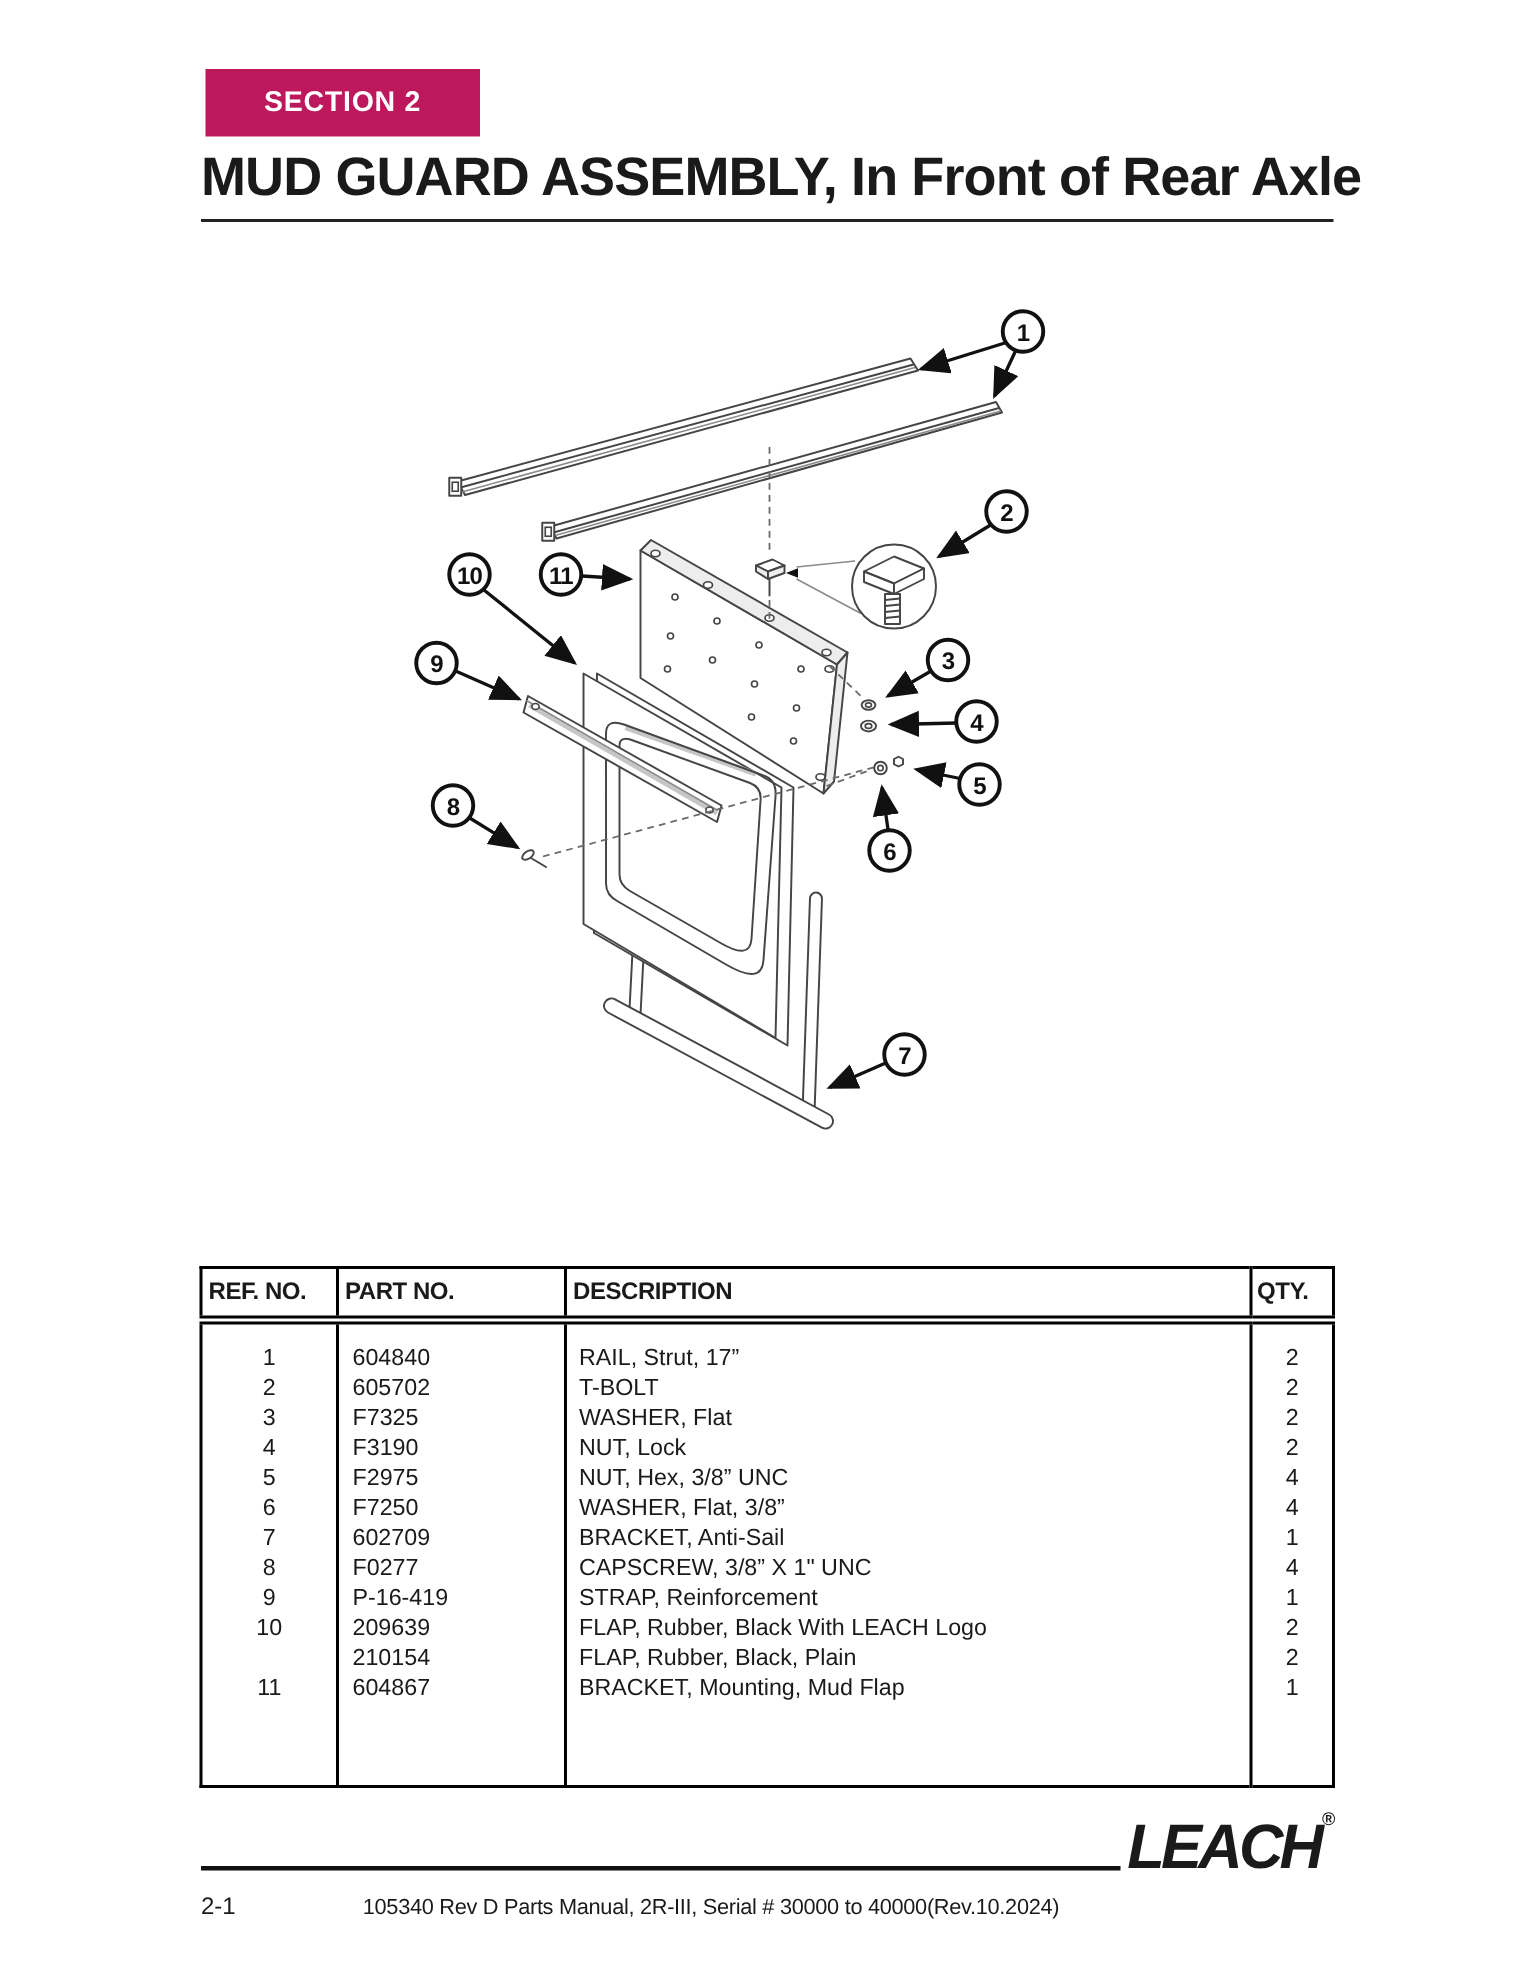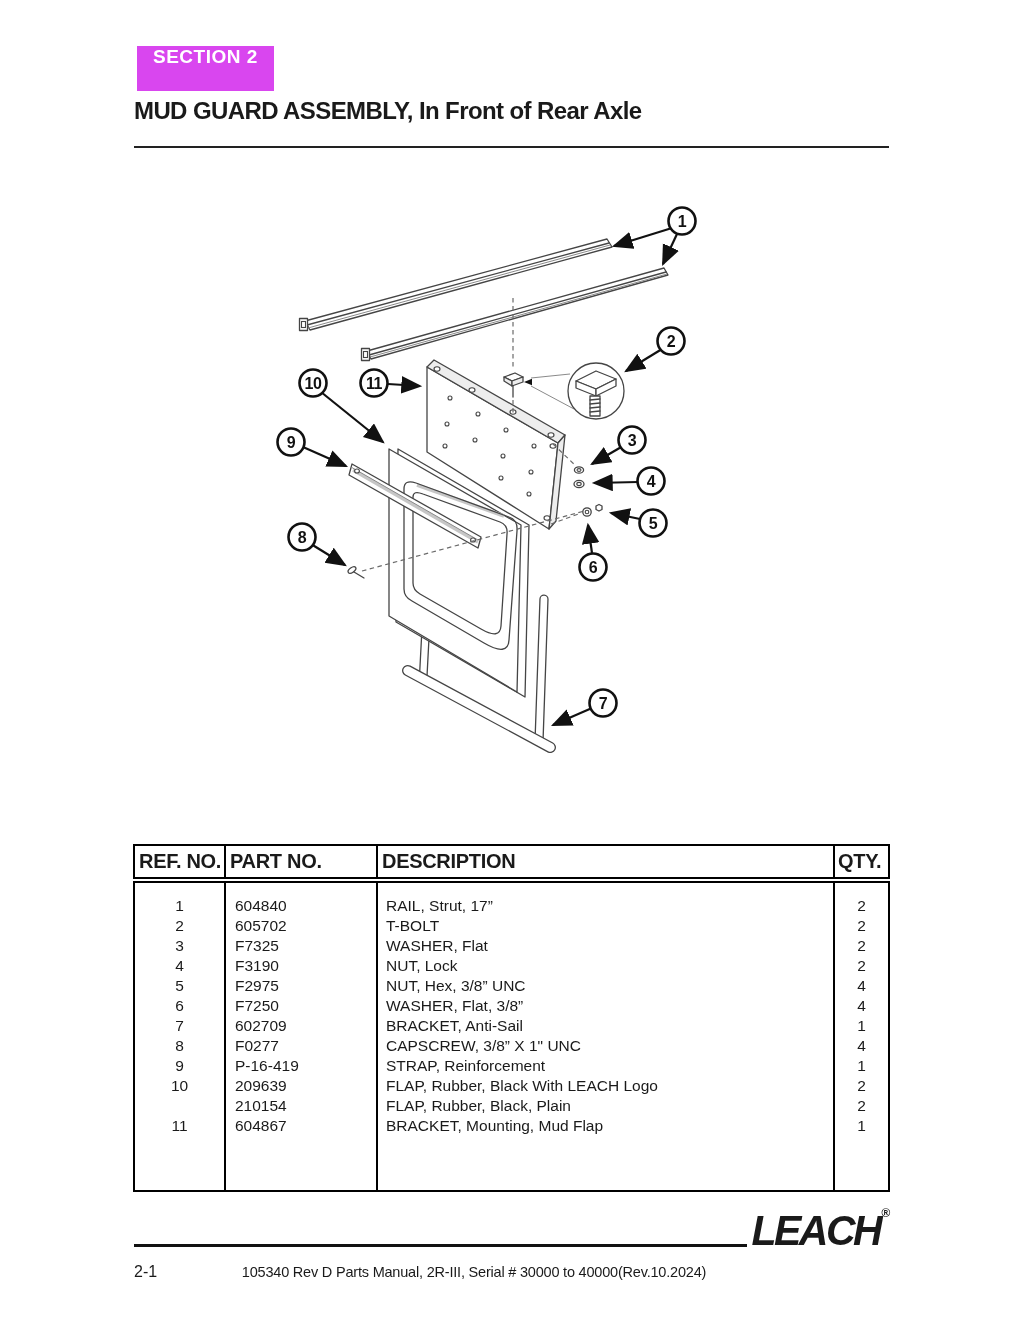--- a/index.html
+++ b/index.html
@@ -4,26 +4,26 @@
 <style>
   html,body{margin:0;padding:0;}
   body{
     width:1024px;height:1325px;background:#ffffff;position:relative;
     font-family:"Liberation Sans",sans-serif;color:#1a1a1a;overflow:hidden;
   }
   .abs{position:absolute;}
 
   
   .section-badge{
-    left:137px;top:46px;height:45px;background:#d946ef;color:#fff;
-    display:flex;align-items:flex-start;padding:0 16px;
+    left:137px;top:46px;height:45px;background:#be185d;color:#fff;
+    display:flex;align-items:center;padding:0 39px;
     font-size:19px;font-weight:bold;letter-spacing:.5px;
   }
   .page-title{
-    left:134px;top:97px;font-size:24px;font-weight:bold;letter-spacing:-.6px;
+    left:134px;top:97px;font-size:36px;font-weight:bold;letter-spacing:-.6px;
     white-space:nowrap;
   }
   .title-rule{left:134px;top:146px;width:755px;height:2px;background:#222;}
 
   
   .diagram{left:270px;top:190px;width:440px;height:580px;}
   svg{display:block;}
   .ln{stroke:#454545;stroke-width:1.3;fill:none;stroke-linejoin:round;stroke-linecap:round;}
   .fw{stroke:#454545;stroke-width:1.3;fill:#ffffff;stroke-linejoin:round;}
   .fg{stroke:#454545;stroke-width:1.3;fill:#ededed;stroke-linejoin:round;}
@@ -36,21 +36,21 @@
     fill:#111;text-anchor:middle;letter-spacing:-0.5px;}
   .hole{stroke:#454545;stroke-width:1.1;fill:#fff;}
 
   
   .parts-table-wrap{left:133px;top:844px;width:755px;}
   table.parts{border-collapse:collapse;width:755px;table-layout:fixed;}
   table.parts th,table.parts td{border-left:2px solid #000;padding:0;}
   table.parts th:first-child,table.parts td:first-child{border-left:none;}
   table.parts{border:2.5px solid #000;}
   table.parts thead th{
-    font-size:20px;font-weight:bold;text-align:left;height:31px;
+    font-size:16px;font-weight:bold;text-align:left;height:31px;
     padding:0 4px;border-bottom:6px double #000;letter-spacing:-.3px;white-space:nowrap;
   }
   table.parts thead th.h-qty{padding-left:3px;}
   table.parts tbody td{font-size:15.5px;line-height:20px;vertical-align:top;}
   tr.prow:first-child td{padding-top:13px;}
   td.c-ref{text-align:center;}
   td.c-part{padding-left:9px !important;}
   td.c-desc{padding-left:8px !important;white-space:nowrap;margin-left:32px;}
   td.c-qty{text-align:center;}
   tr.filler td{height:54px;}

